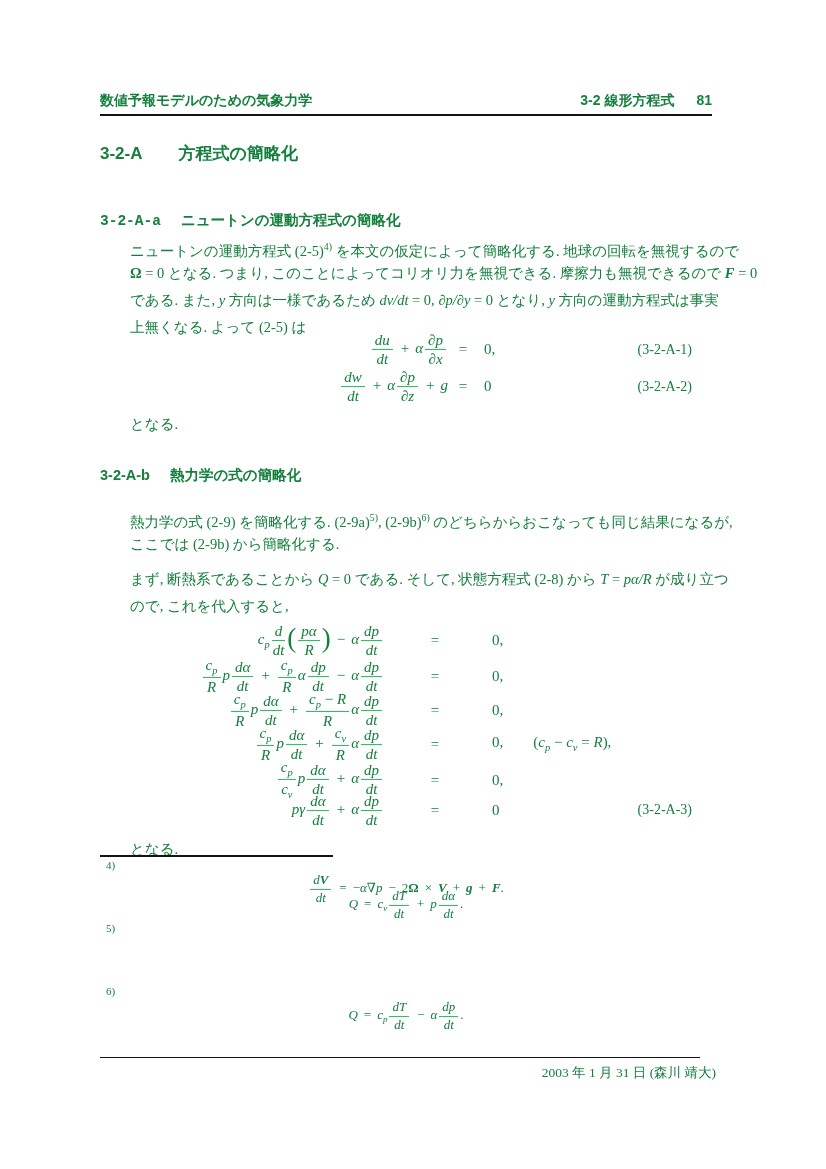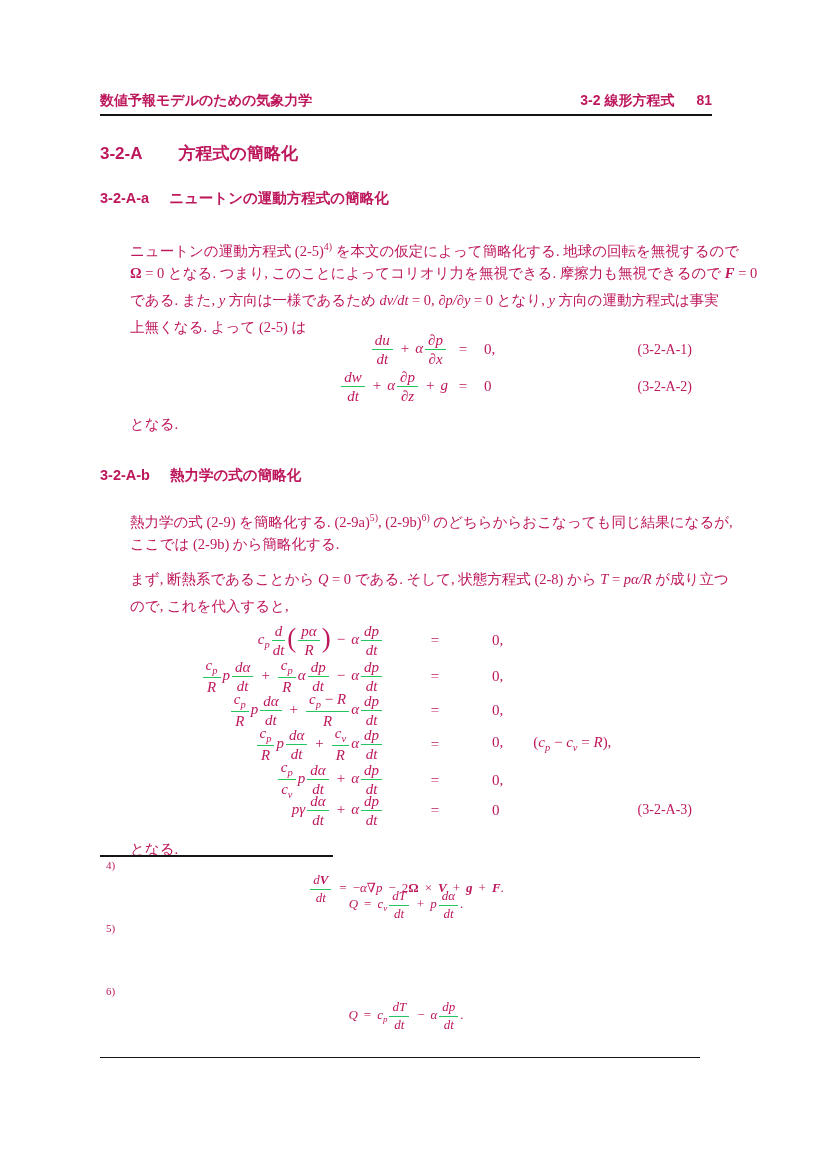--- a/index.html
+++ b/index.html
@@ -1,38 +1,38 @@
 <!DOCTYPE html>
 <html><head>
 <meta charset="utf-8">
 <style>
   html,body { margin:0; padding:0; background:#e8e8e8; }
   .page {
     position:relative; width:826px; height:1169px; margin:0 auto;
-    background:#ffffff; color:#be185d;
+    background:#ffffff; color:#15803d;
     font-family:"Liberation Serif","DejaVu Serif",serif;
     overflow:hidden;
   }
   .abs { position:absolute; }
   .sansb { font-family:"Liberation Sans","DejaVu Sans",sans-serif; font-weight:bold; }
 
   
   .hdr { top:92px; left:100px; width:612px; display:flex; justify-content:space-between; font-size:14px; }
   .hdr-right { display:flex; gap:22px; }
   .hrule { left:100px; width:612px; height:2px; background:#141414; }
   .hdr-rule { top:114px; }
   .ftr-rule { top:1057px; height:1px; width:600px; }
   .ftr { top:1064px; left:100px; width:616px; text-align:right; font-size:13.5px; }
 
   
   .sec { top:142px; left:100px; font-size:17px; }
   .sec .num { margin-right:36px; }
   .sub { left:100px; font-size:14.5px; }
   .sub .num { margin-right:20px; }
-  .sub-a { top:189px; }
+  .sub-a { top:211px;font-family:Liberation Mono, monospace; }
   .sub-b { top:466px; }
 
   
   .para { left:100px; width:640px; font-size:14.5px;margin-left:30px; }
   .pline { line-height:27px; height:27px; white-space:nowrap; }
   .p1 { top:233px; }
   .t1 { top:411px; }
   .p2 { top:504px; }
   .p3 { top:566px; }
   .t2 { top:836px; }
@@ -221,14 +221,15 @@
   <div class="abs fneq fe5">
     <span><span class="mi">Q</span><span class="op mu">=</span><span class="mi">c</span><sub class="mi">v</sub><span class="frac"><span class="num mi">dT</span><span class="den mi">dt</span></span><span class="op mu">+</span><span class="mi">p</span><span class="frac"><span class="num mi">dα</span><span class="den mi">dt</span></span><span class="mu">.</span></span>
   </div>
 
   <div class="abs fnmark fm6 mu">6)</div>
   <div class="abs fneq fe6">
     <span><span class="mi">Q</span><span class="op mu">=</span><span class="mi">c</span><sub class="mi">p</sub><span class="frac"><span class="num mi">dT</span><span class="den mi">dt</span></span><span class="op mu">−</span><span class="mi">α</span><span class="frac"><span class="num mi">dp</span><span class="den mi">dt</span></span><span class="mu">.</span></span>
   </div>
 
   <div class="abs hrule ftr-rule"></div>
+  <div class="abs ftr">2003 年 1 月 31 日 (森川 靖大)</div>
 
 </div>
 
 </body></html>

